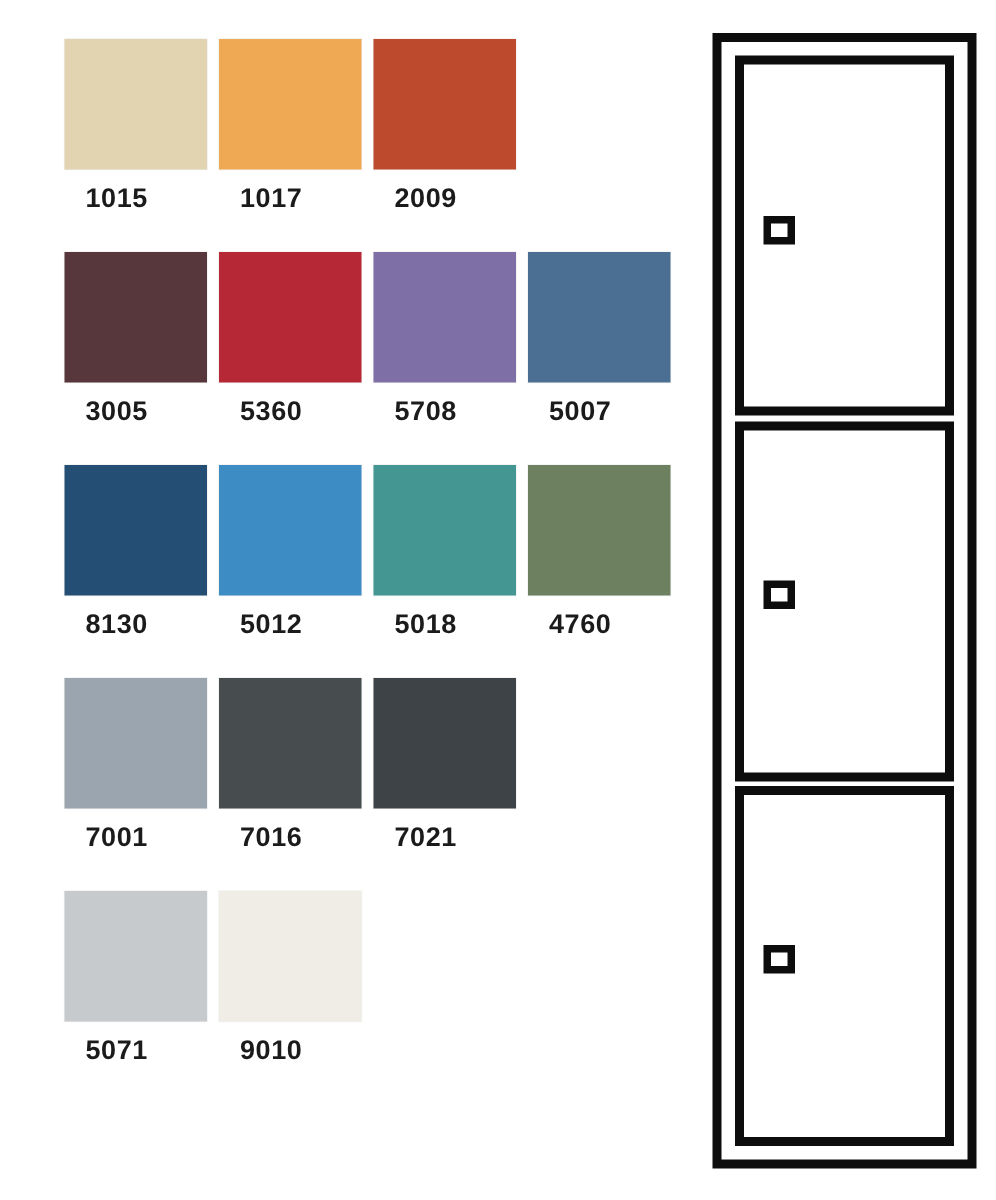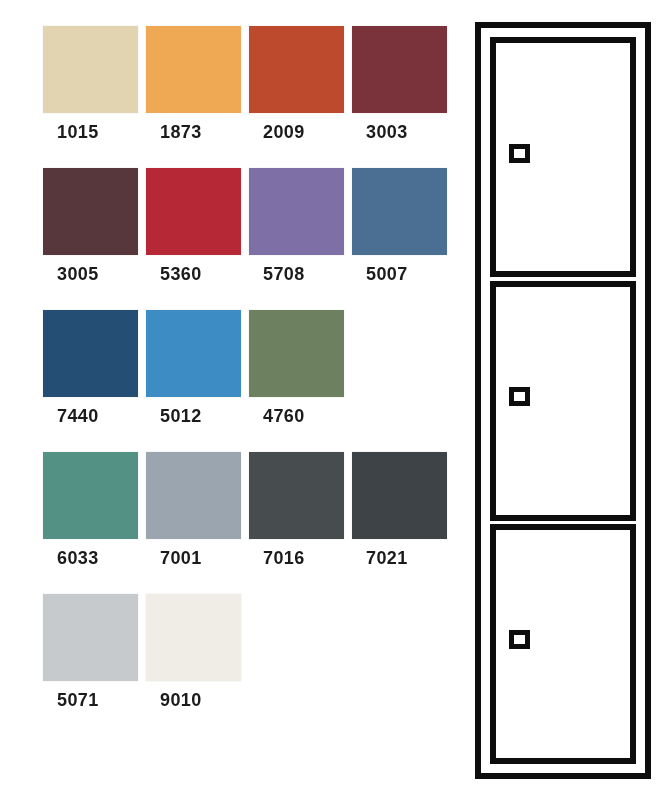--- a/index.html
+++ b/index.html
@@ -116,30 +116,26 @@
 
   <div id="palette">
 
     <div class="swatch-row">
       <div class="swatch-cell">
         <span class="swatch-chip" style="background-color: rgb(226, 211, 177);"></span>
         <span class="swatch-label">1015</span>
       </div>
       <div class="swatch-cell">
         <span class="swatch-chip" style="background-color: rgb(239, 169, 84);"></span>
-        <span class="swatch-label">1873</span>
+        <span class="swatch-label">1017</span>
       </div>
       <div class="swatch-cell">
         <span class="swatch-chip" style="background-color: rgb(189, 74, 44);"></span>
         <span class="swatch-label">2009</span>
       </div>
-      <div class="swatch-cell">
-        <span class="swatch-chip" style="background-color: rgb(122, 51, 59);"></span>
-        <span class="swatch-label">3003</span>
-      </div>
     </div>
 
     <div class="swatch-row">
       <div class="swatch-cell">
         <span class="swatch-chip" style="background-color: rgb(87, 55, 59);"></span>
         <span class="swatch-label">3005</span>
       </div>
       <div class="swatch-cell">
         <span class="swatch-chip" style="background-color: rgb(182, 40, 54);"></span>
         <span class="swatch-label">5360</span>
@@ -150,38 +146,38 @@
       </div>
       <div class="swatch-cell">
         <span class="swatch-chip" style="background-color: rgb(74, 111, 146);"></span>
         <span class="swatch-label">5007</span>
       </div>
     </div>
 
     <div class="swatch-row">
       <div class="swatch-cell">
         <span class="swatch-chip" style="background-color: rgb(36, 78, 116);"></span>
-        <span class="swatch-label">7440</span>
+        <span class="swatch-label">8130</span>
       </div>
       <div class="swatch-cell">
         <span class="swatch-chip" style="background-color: rgb(62, 140, 196);"></span>
         <span class="swatch-label">5012</span>
       </div>
       <div class="swatch-cell">
+        <span class="swatch-chip" style="background-color: rgb(67, 150, 145);"></span>
+        <span class="swatch-label">5018</span>
+      </div>
+      <div class="swatch-cell">
         <span class="swatch-chip" style="background-color: rgb(109, 128, 96);"></span>
         <span class="swatch-label">4760</span>
       </div>
     </div>
 
     <div class="swatch-row">
       <div class="swatch-cell">
-        <span class="swatch-chip" style="background-color: rgb(84, 145, 133);"></span>
-        <span class="swatch-label">6033</span>
-      </div>
-      <div class="swatch-cell">
         <span class="swatch-chip" style="background-color: rgb(155, 165, 176);"></span>
         <span class="swatch-label">7001</span>
       </div>
       <div class="swatch-cell">
         <span class="swatch-chip" style="background-color: rgb(71, 76, 79);"></span>
         <span class="swatch-label">7016</span>
       </div>
       <div class="swatch-cell">
         <span class="swatch-chip" style="background-color: rgb(62, 67, 71);"></span>
         <span class="swatch-label">7021</span>

